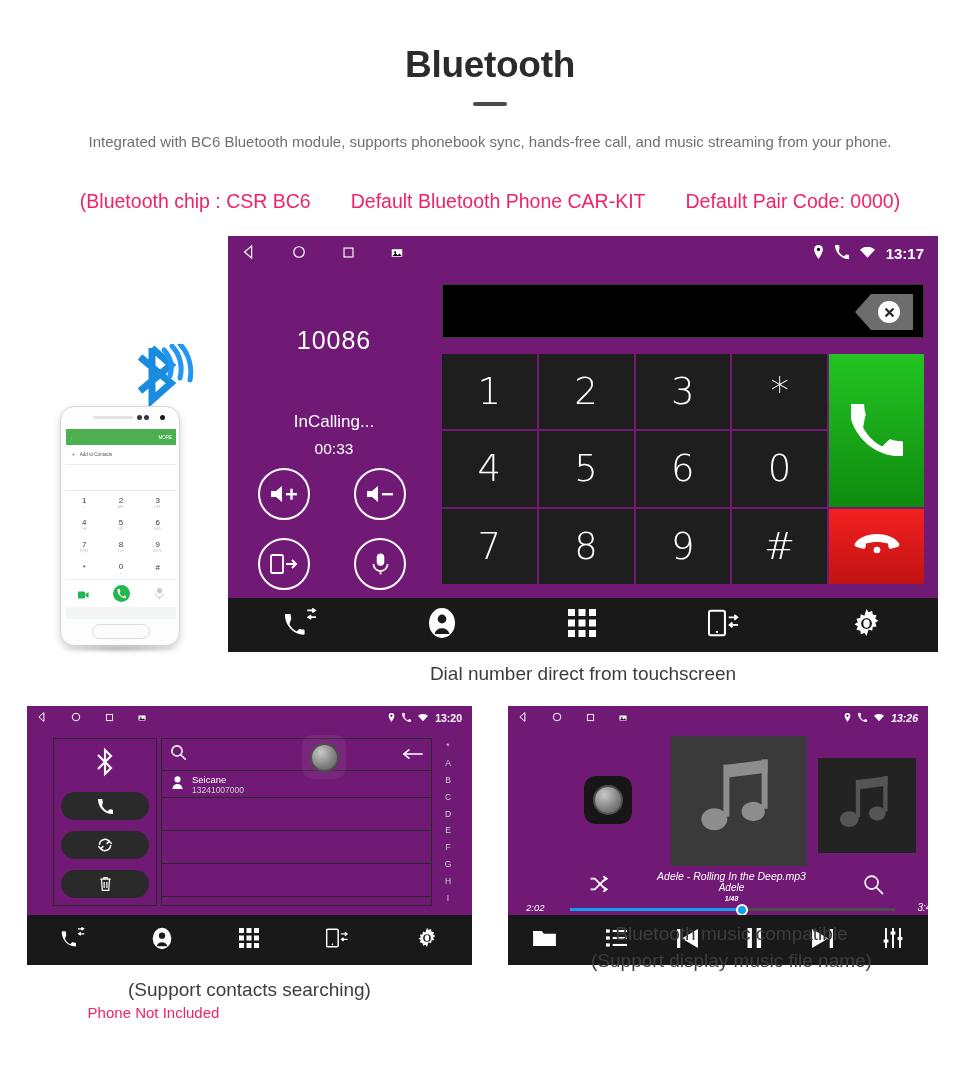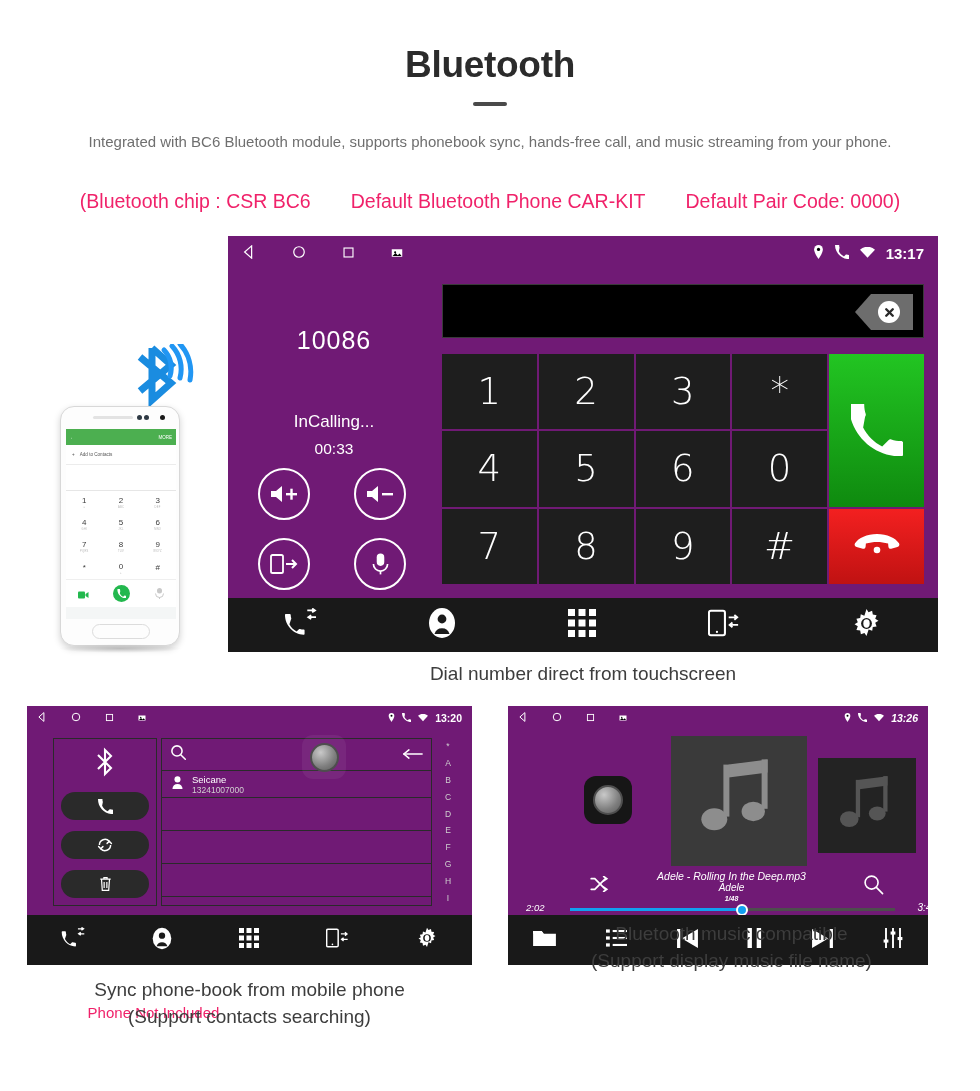--- a/index.html
+++ b/index.html
@@ -717,21 +717,20 @@
         <svg width="22" height="22" viewBox="0 0 32 32" fill="#fff">
           <path d="M16 0l2.1 3.3 3.7-1.4.7 3.9 3.9.6-1.4 3.7 3.3 2.1-3.3 2.1 1.4 3.7-3.9.7-.6 3.9-3.7-1.4L16 28l-2.1-3.3-3.7 1.4-.7-3.9-3.9-.6 1.4-3.7L3.7 15.9 7 13.8 5.6 10.1l3.9-.7.6-3.9 3.7 1.4z" transform="translate(0,1)"></path>
           <circle cx="16" cy="16" r="5.6" fill="#1a1a1a"></circle>
             <ellipse cx="16" cy="16" rx="3.3" ry="4.3" fill="#fff"></ellipse>
         </svg>
       </span>
     </div>
   </div>
 
   <div class="caption" style="left:27px; top:976px; width:445px;">
-    <div>Sync phone-book from mobile phone</div>
     <div>(Support contacts searching)</div>
   </div>
 
   <div class="panel" id="music">
     <div class="statusbar">
       <div class="sb-left">
         <span><svg width="10" height="10" viewBox="0 0 16 16">
               <path d="M11 1L3 8l8 7z" fill="none" stroke="#fff" stroke-width="1.6"></path>
             </svg></span>
         <span><svg width="10" height="10" viewBox="0 0 16 16">

